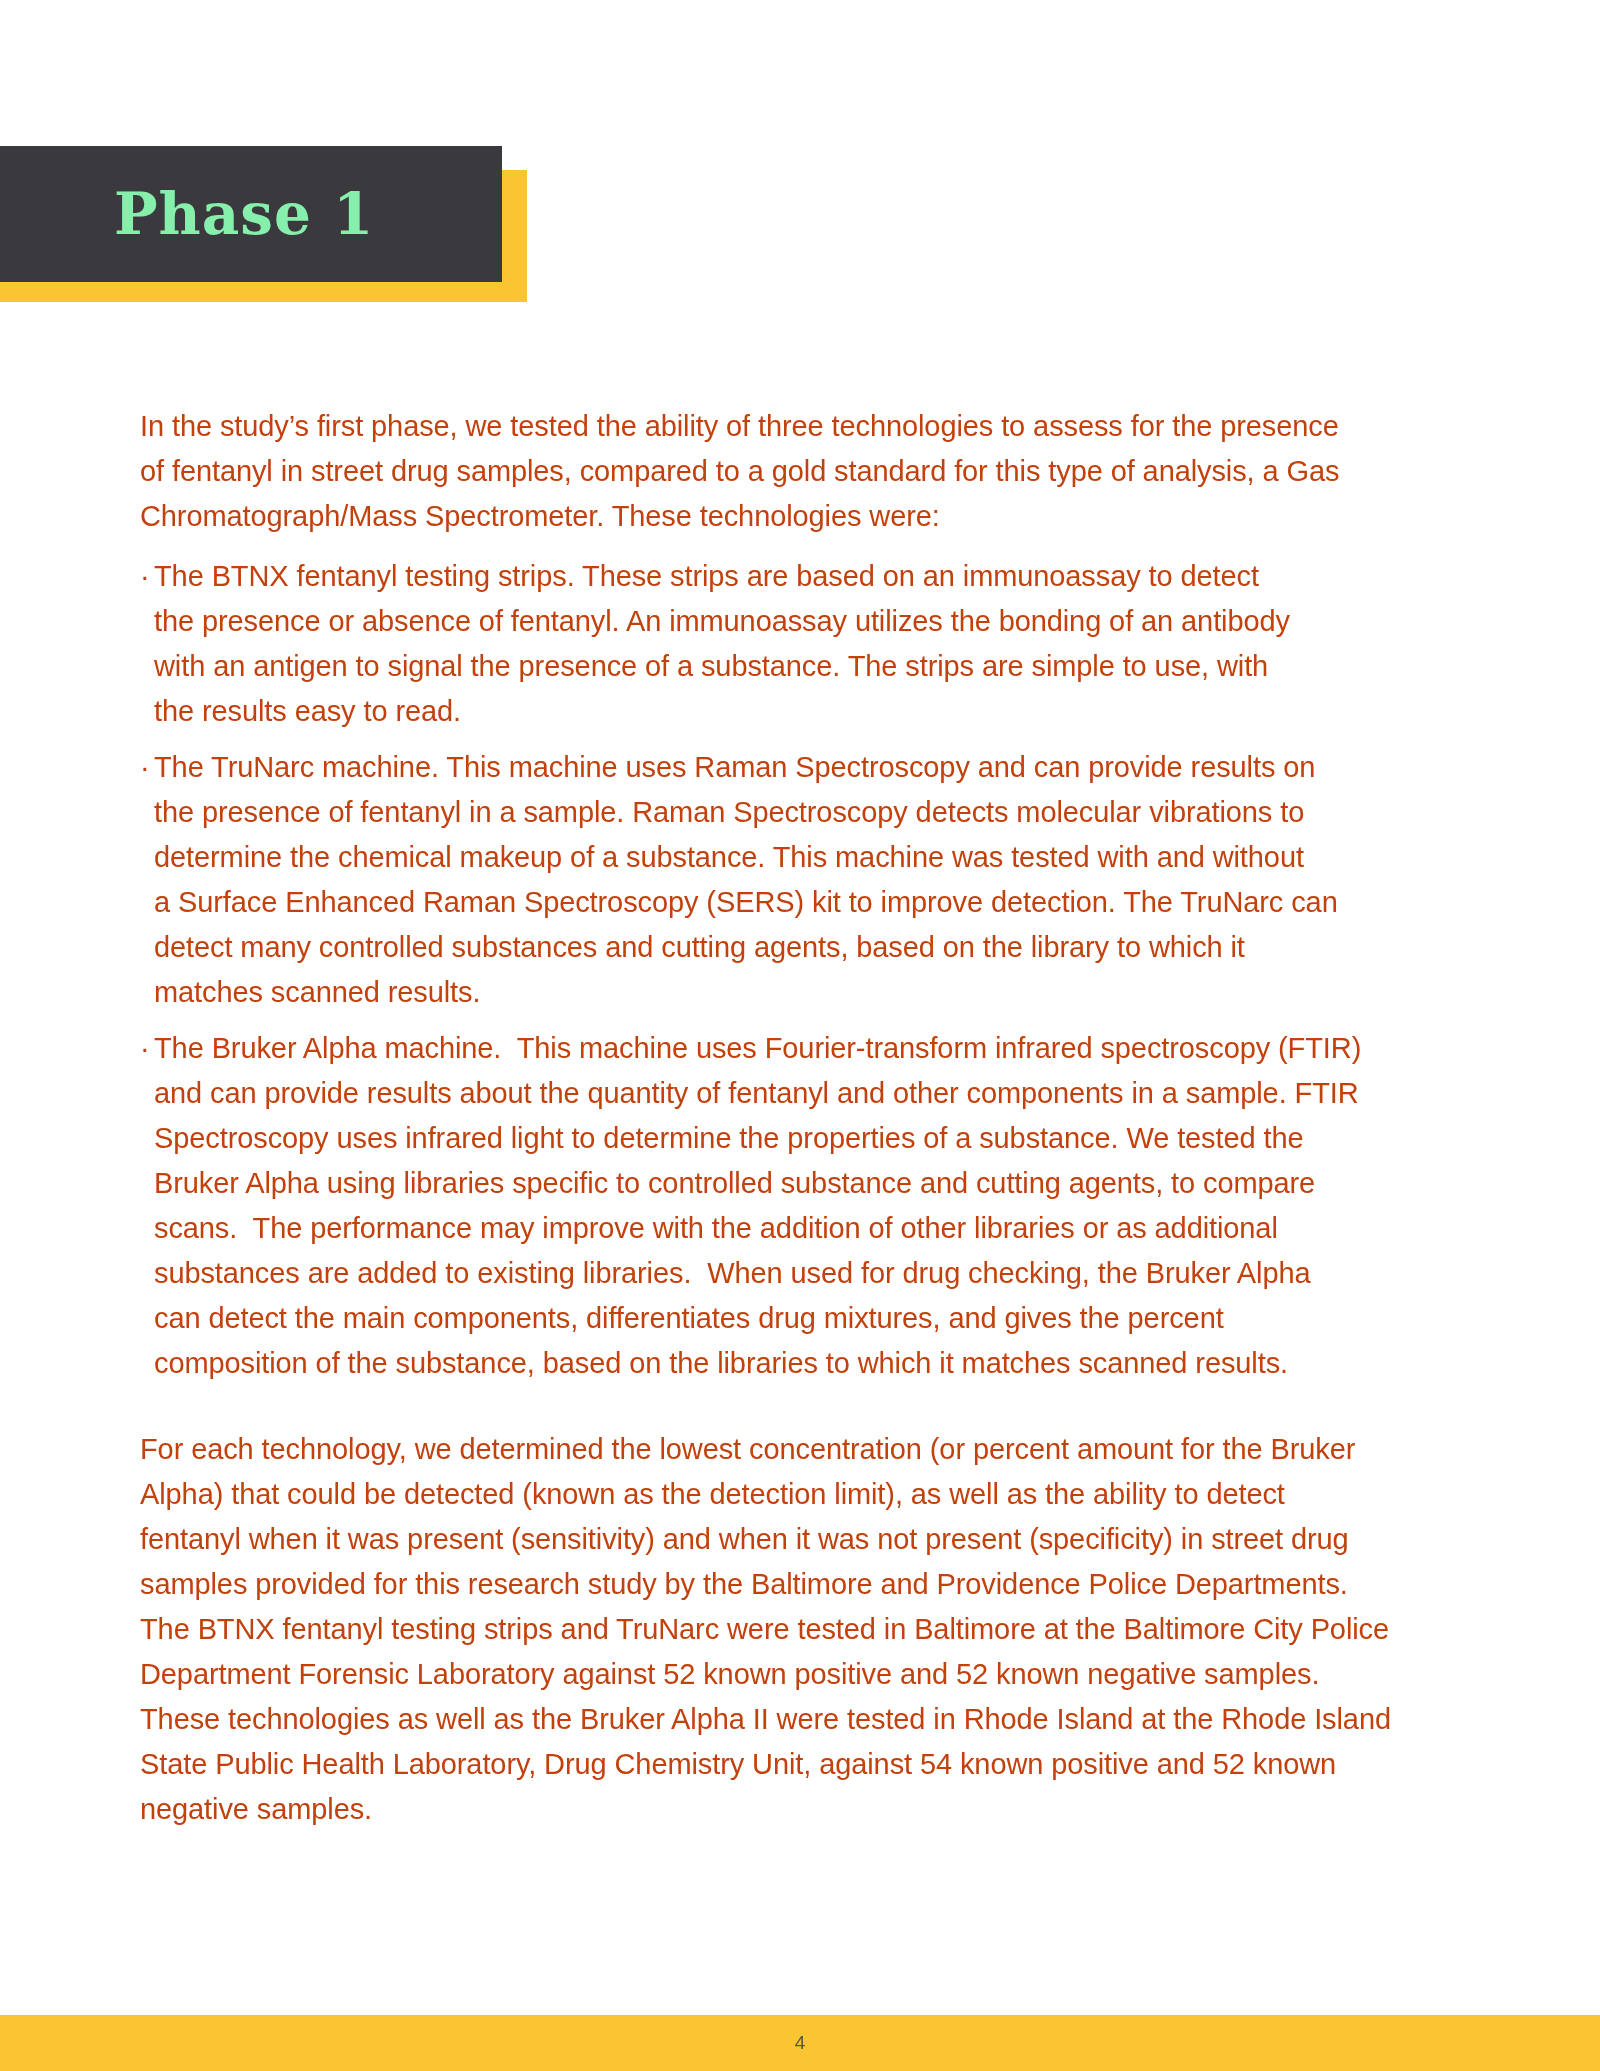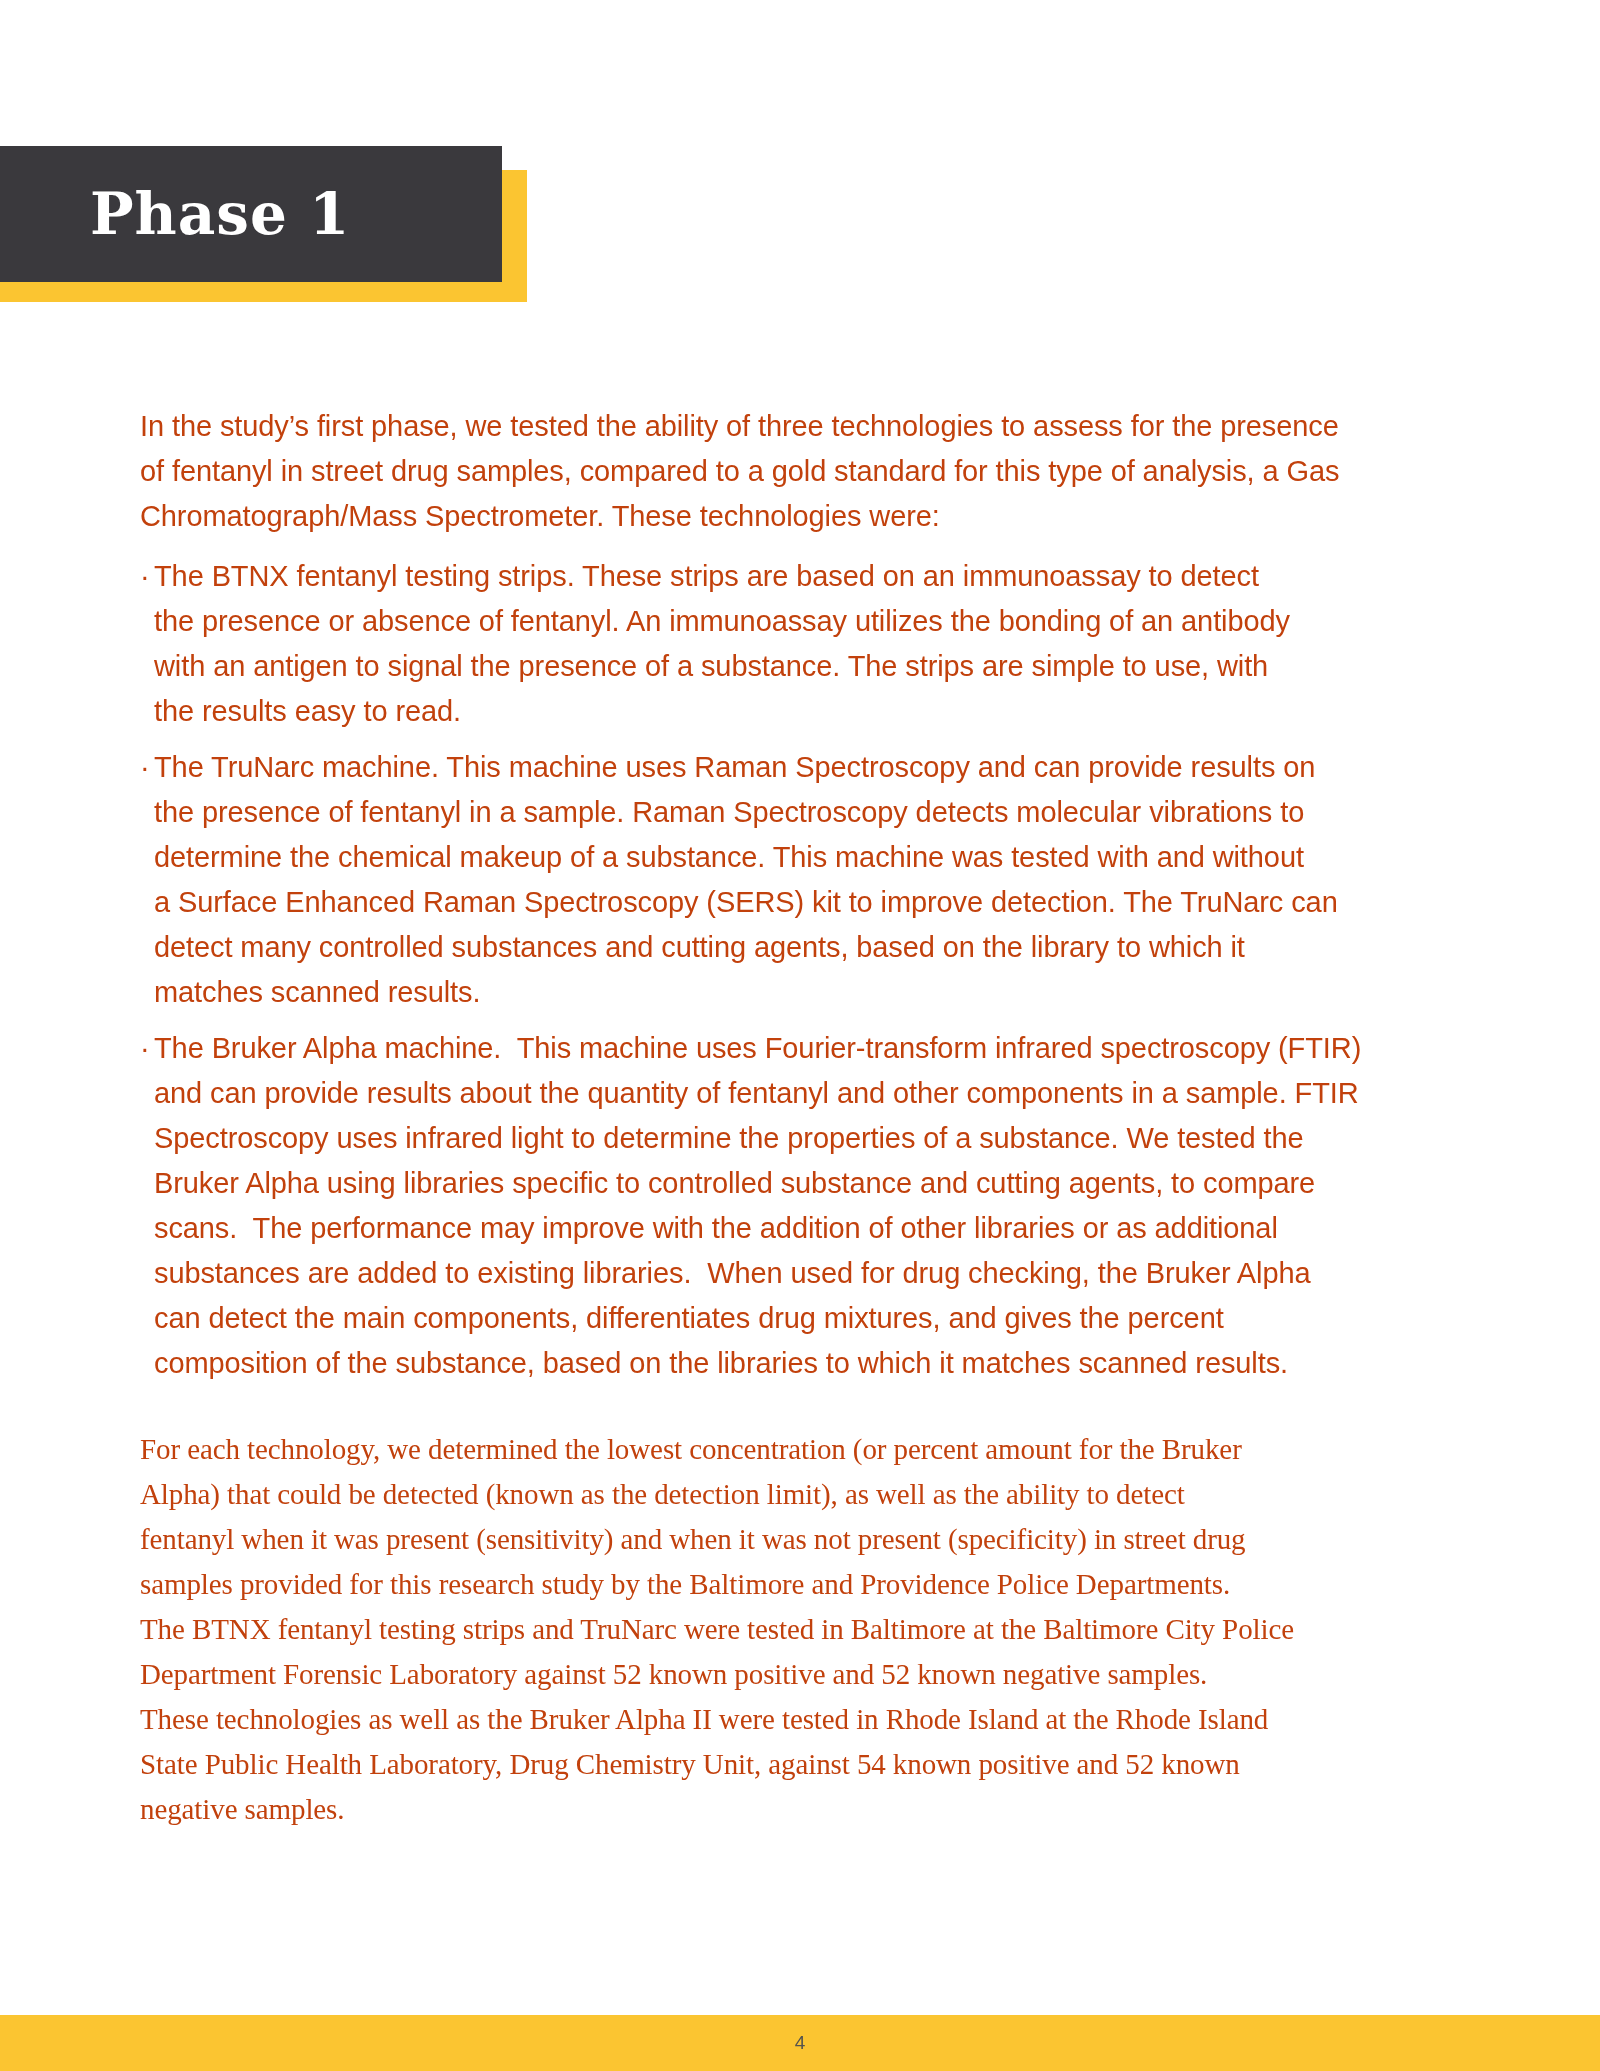--- a/index.html
+++ b/index.html
@@ -20,26 +20,26 @@
     background: #FBC531;
   }
   .header-box {
     position: absolute;
     left: 0; top: 146px;
     width: 502px; height: 136px;
     background: #3A393D;
   }
   .header-box .title {
     display: block;
-    padding-left: 90px;
+    padding-left: 114px;
     line-height: 136px;
     font-family: "DejaVu Serif", serif;
     font-weight: bold;
     font-size: 58px;
-    color: #ffffff;
+    color: #86efac;
     letter-spacing: 1px;
     white-space: nowrap;
   }
 
   
   .content {
     position: absolute;
     left: 140px; top: 404px;
     width: 1320px;
     color: #c2410c;
@@ -58,21 +58,21 @@
     position: relative;
     padding-left: 14px;
     margin-bottom: 11px;
   }
   ul.tech-list li:last-child { margin-bottom: 0; }
   ul.tech-list .bullet-marker {
     position: absolute;
     left: 0; top: 0;
     width: 12px;
   }
-  p.closing { margin-top: 41px; font-family: Liberation Serif, serif; }
+  p.closing { margin-top: 41px; }
 
   
   .footer-bar {
     position: absolute;
     left: 0; top: 2015px;
     width: 1600px; height: 56px;
     background: #FBC531;
     text-align: center;
   }
   .footer-bar .page-number {

